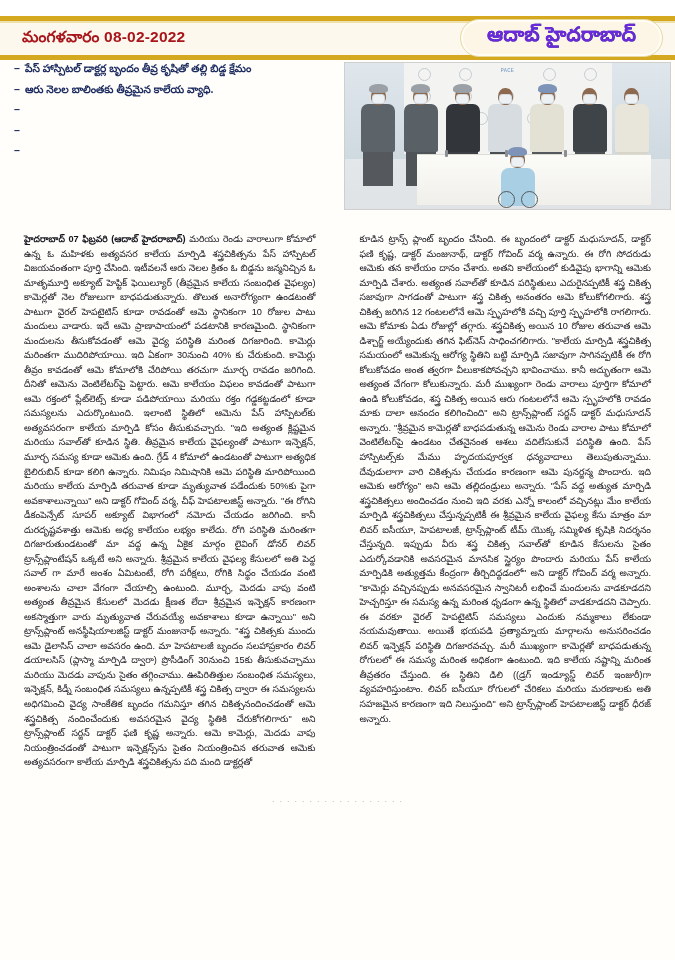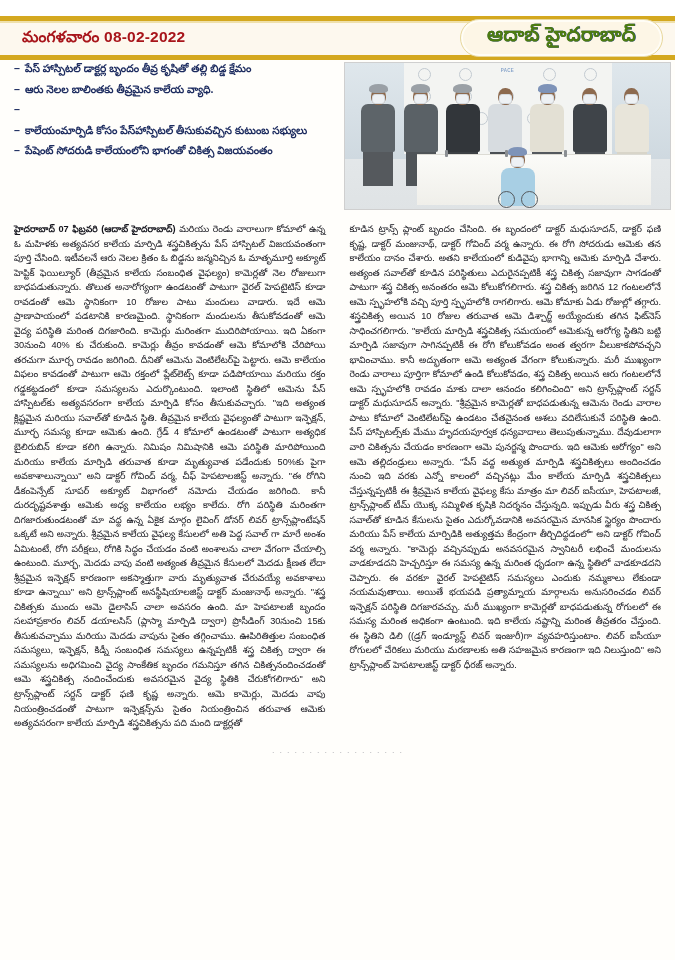--- a/index.html
+++ b/index.html
@@ -57,21 +57,21 @@
     background: #fdf6e6;
     border: 1.5px solid #e8d89e;
     border-radius: 22px;
     padding: 3px 26px 5px 26px;
     position: relative;
     box-shadow: 0 0 0 2px #fffdf6 inset;
   }
   .brand-text {
     font-size: 20px;
     font-weight: bold;
-    color: #4d7c0f;
+    color: #6d28d9;
     letter-spacing: 0.3px;
     white-space: nowrap;
     text-shadow: 0.4px 0 0 #1e3f96;
   }
 
   
   .headline {
     text-align: center;
     color: #c2161c;
     font-size: 22.5px;
@@ -247,21 +247,21 @@
   .col {
     width: 324px;
     font-size: 9.2px;
     line-height: 1.58;
     color: #14141c;
     text-align: justify;
     text-justify: inter-word;
     word-spacing: 0.3px;
   }
   .col p {
-    margin: 6px;
+    margin: 16px;
     text-indent: 0;
   }
   .col .lead {
     font-weight: bold;
   }
   .col-right-top {
     
   }
   .tail-line {
     text-align: center;
@@ -295,25 +295,23 @@
       </div>
       <div class="bullet">
         <span class="dash">–</span>
         <span>ఆరు నెలల బాలింతకు తీవ్రమైన కాలేయ వ్యాధి.</span>
       </div>
       <div class="bullet">
         <span class="dash">–</span>
       </div>
       <div class="bullet">
         <span class="dash">–</span>
-        <span>కాలేయంమార్పిడి కోసం పేస్‌హాస్పిటల్ తీసుకువచ్చిన కుటుంబ సభ్యులు</span>
       </div>
       <div class="bullet">
         <span class="dash">–</span>
-        <span>పేషెంట్ సోదరుడి కాలేయంలోని భాగంతో చికిత్స విజయవంతం</span>
       </div>
     </div>
 
     <div class="photo-wrap">
       <div class="photo">
         <div class="window-l"></div>
         <div class="window-r"></div>
 
         <div class="backdrop">
           <div class="logo-row r1">

